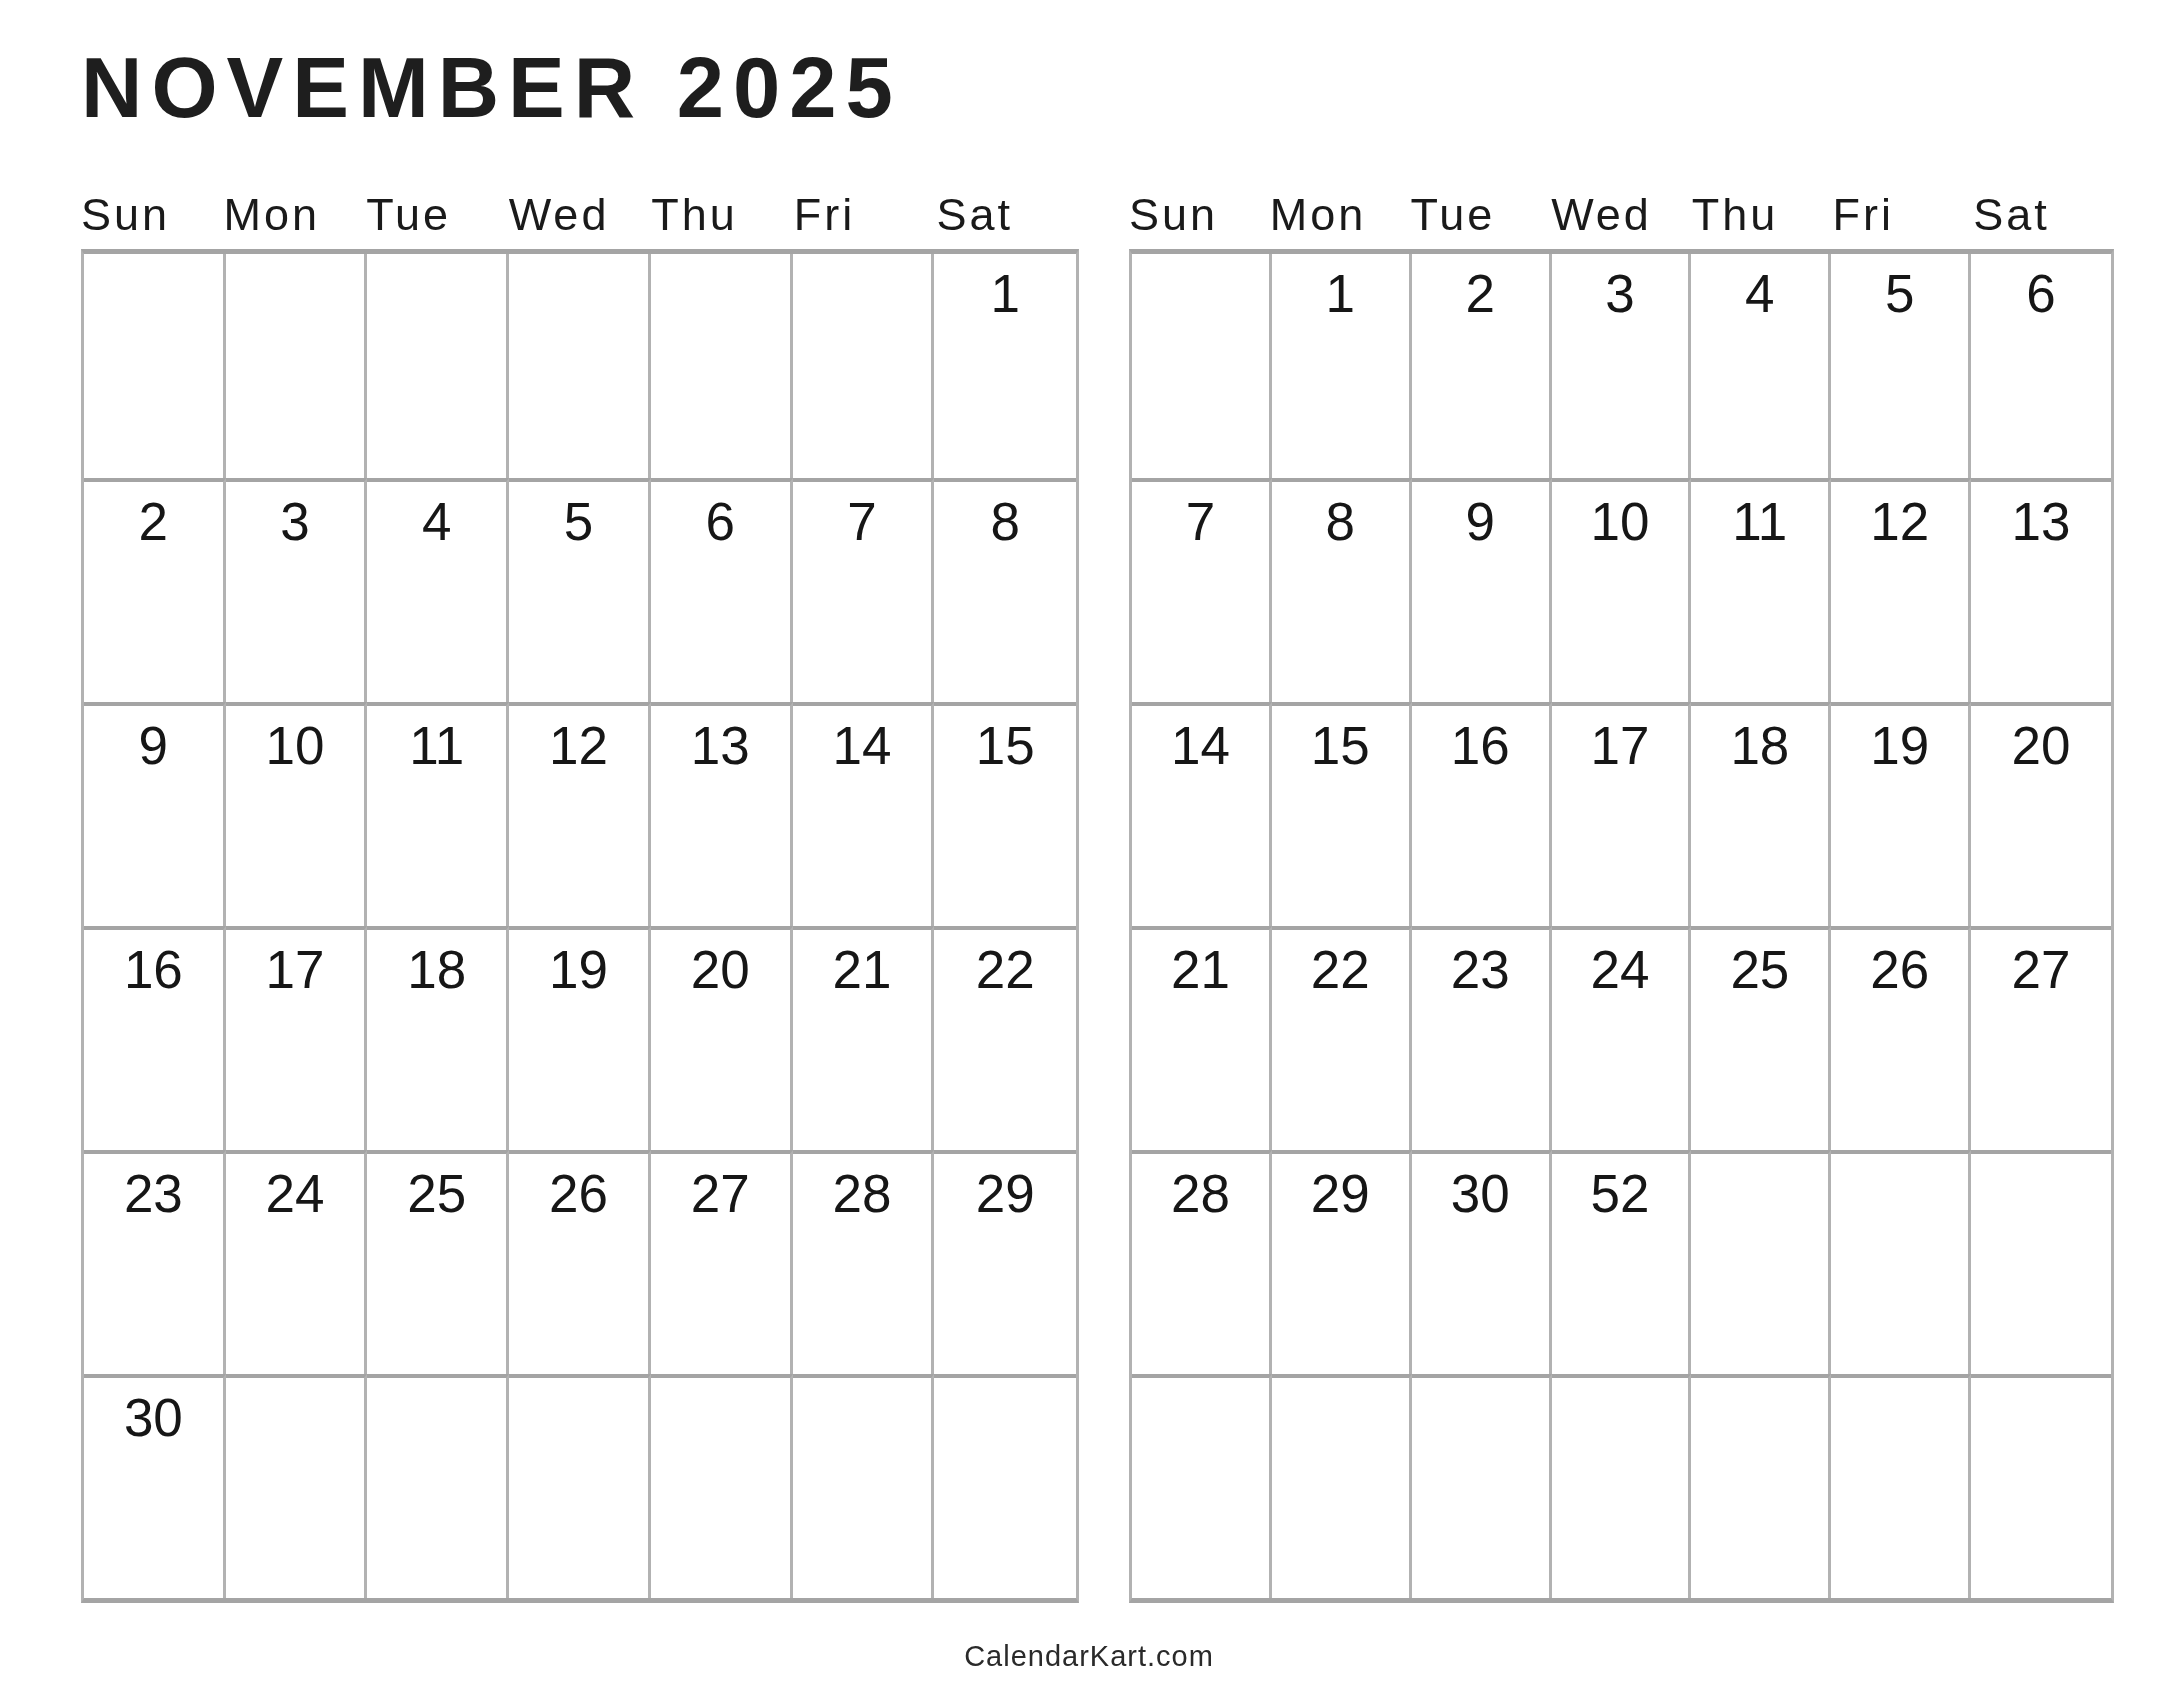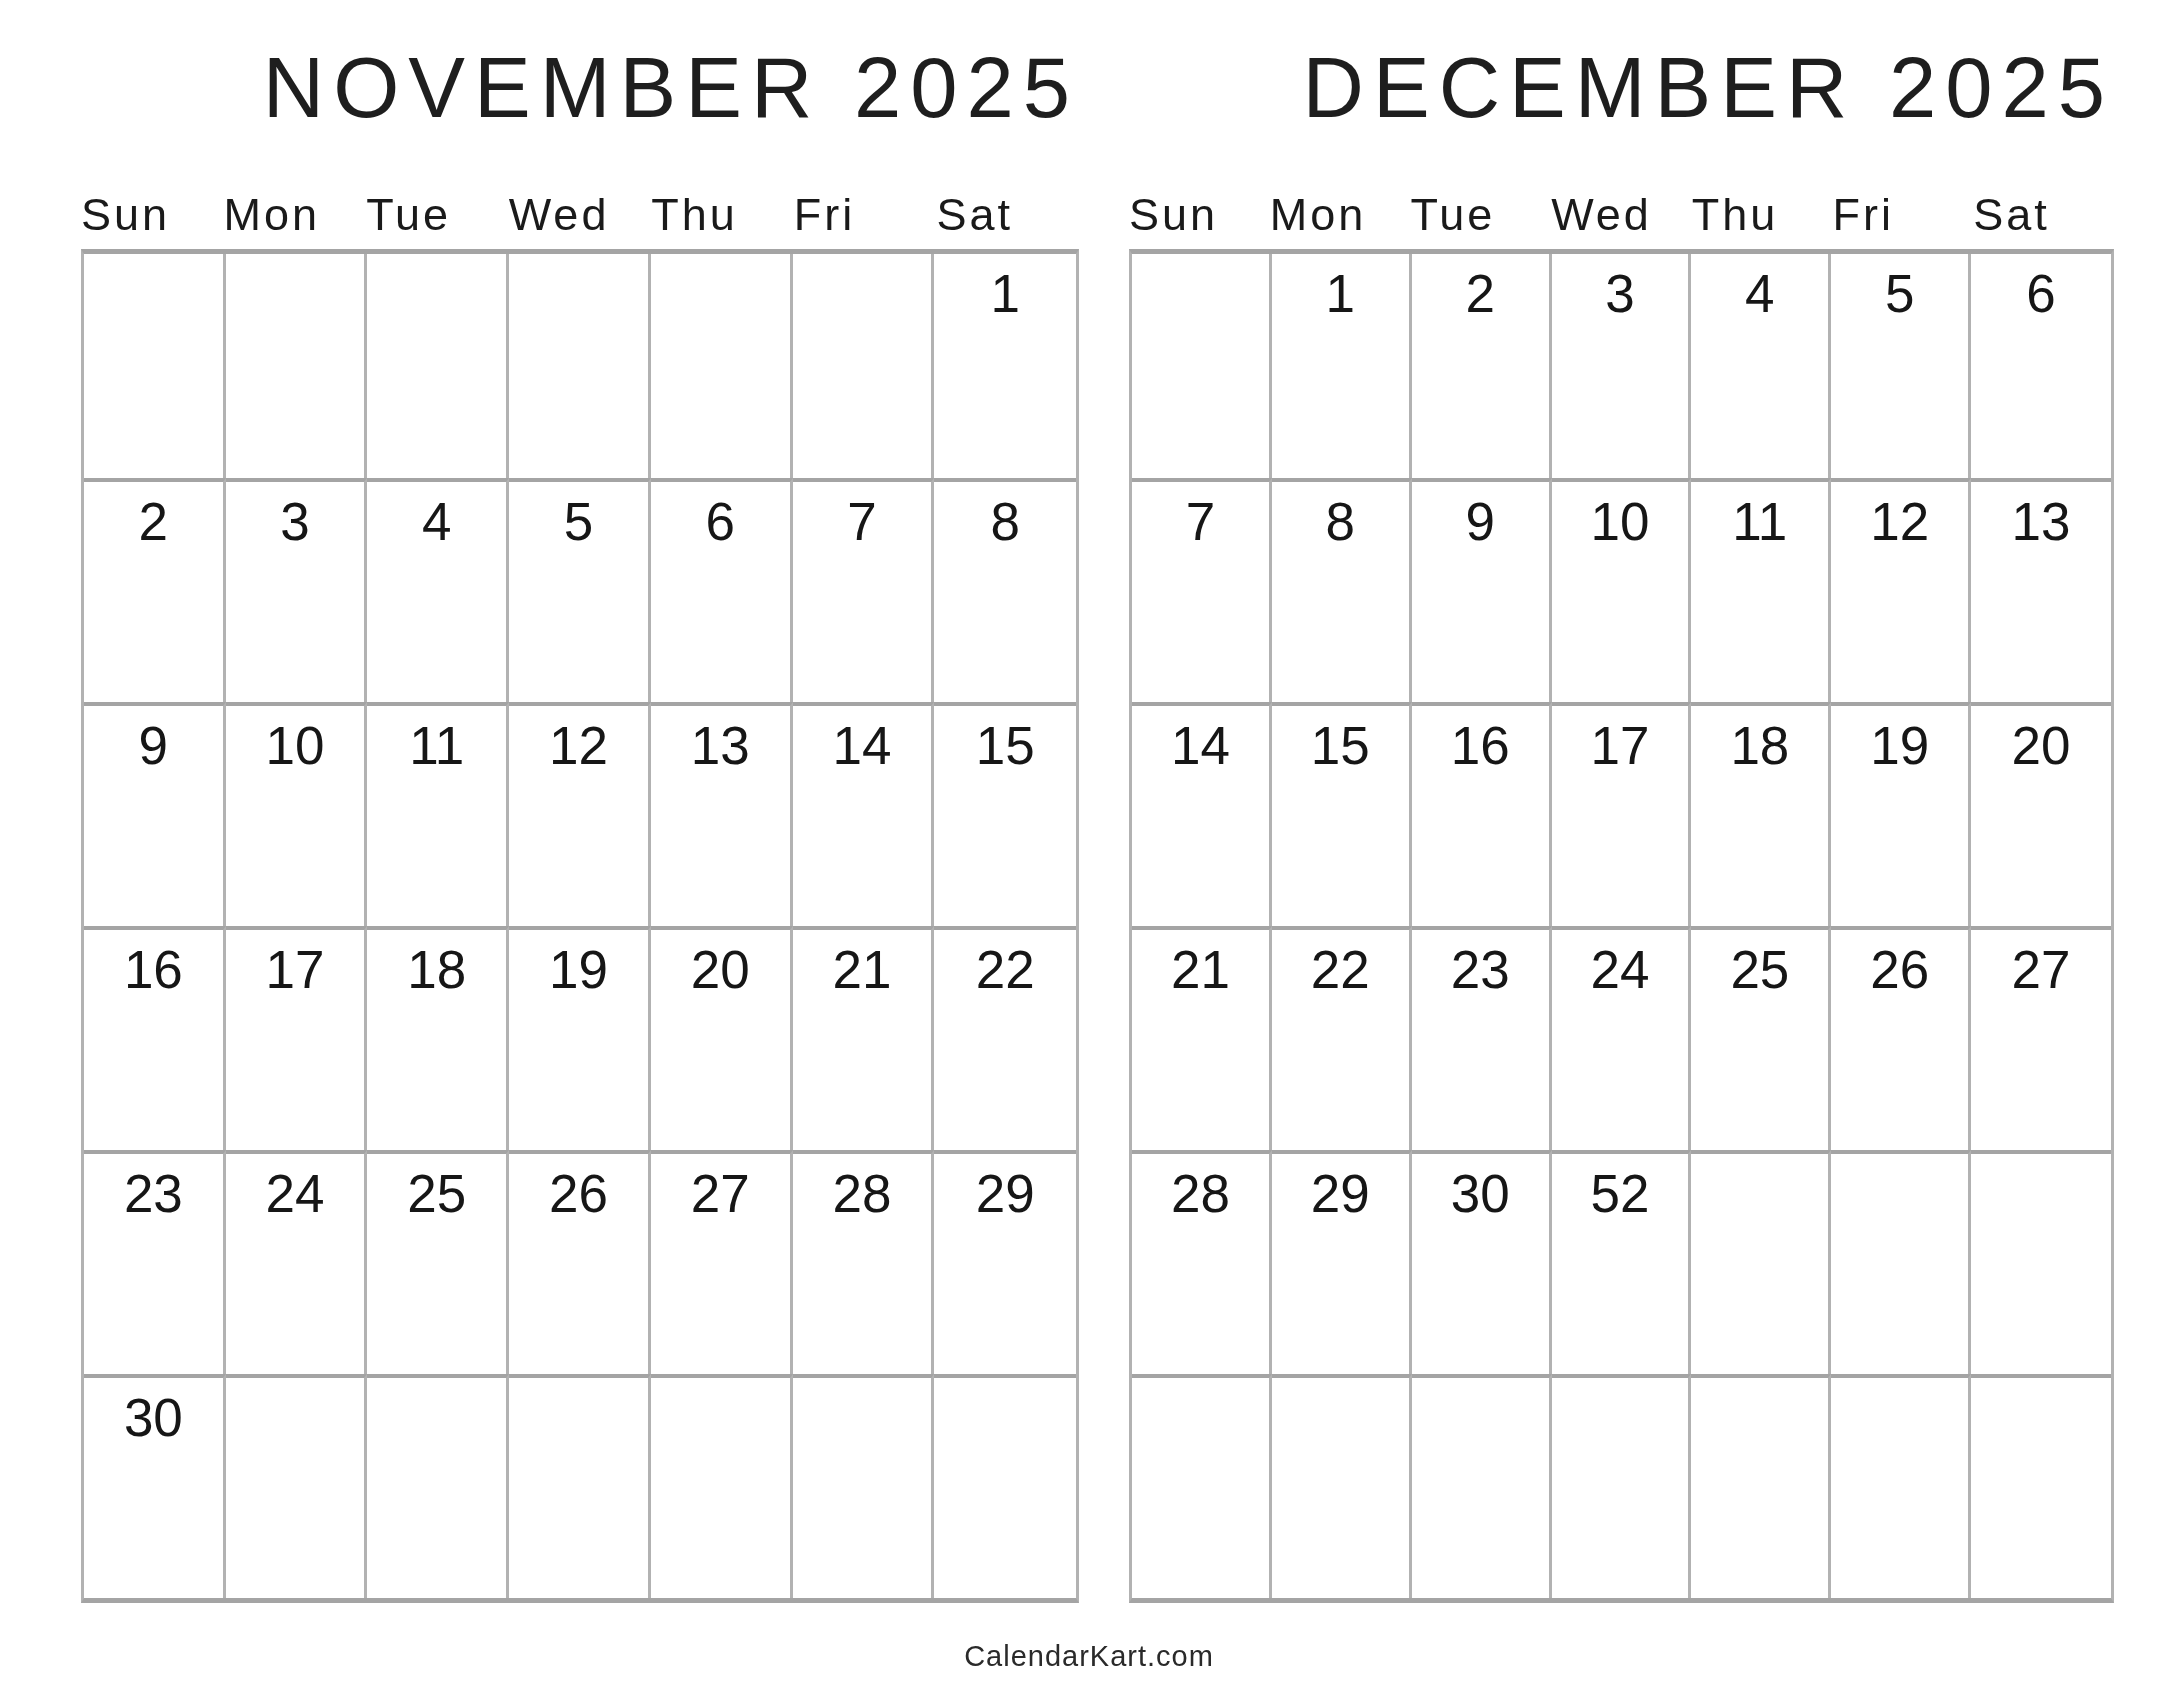--- a/index.html
+++ b/index.html
@@ -22,23 +22,23 @@
   }
   .calendar.nov { left: 81px;  width: 998px; }
   .calendar.dec { left: 1129px; width: 985px; }
 
   .month-title {
     position: absolute;
     top: 38px;
     left: 0;
     right: 0;
     margin: 0;
-    text-align: right;
+    text-align: left;
     font-size: 85px;
-    font-weight: normal;
+    font-weight: bold;
     letter-spacing: 9px;
     line-height: 99px;
     color: #1e1e1e;
     white-space: nowrap;
   }
 
   .dow-row {
     position: absolute;
     top: 188px;
     left: 0;
@@ -150,21 +150,20 @@
         <div class="day-cell"></div>
         <div class="day-cell"></div>
         <div class="day-cell"></div>
         <div class="day-cell"></div>
         <div class="day-cell"></div>
         <div class="day-cell"></div>
       </div>
   </section>
 
   <section class="calendar dec">
-    <h1 class="month-title">DECEMBER 2025</h1>
     <div class="dow-row">
         <div class="dow">Sun</div>
         <div class="dow">Mon</div>
         <div class="dow">Tue</div>
         <div class="dow">Wed</div>
         <div class="dow">Thu</div>
         <div class="dow">Fri</div>
         <div class="dow">Sat</div>
       </div>
     <div class="month-grid">

